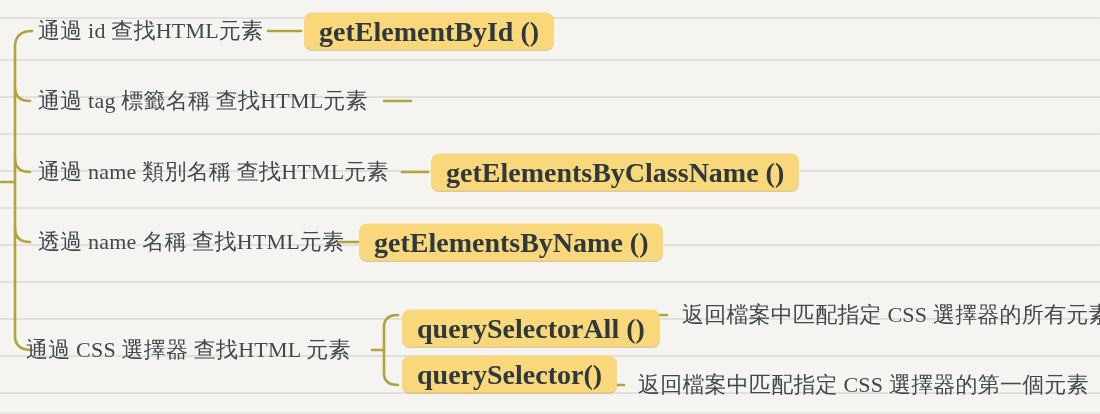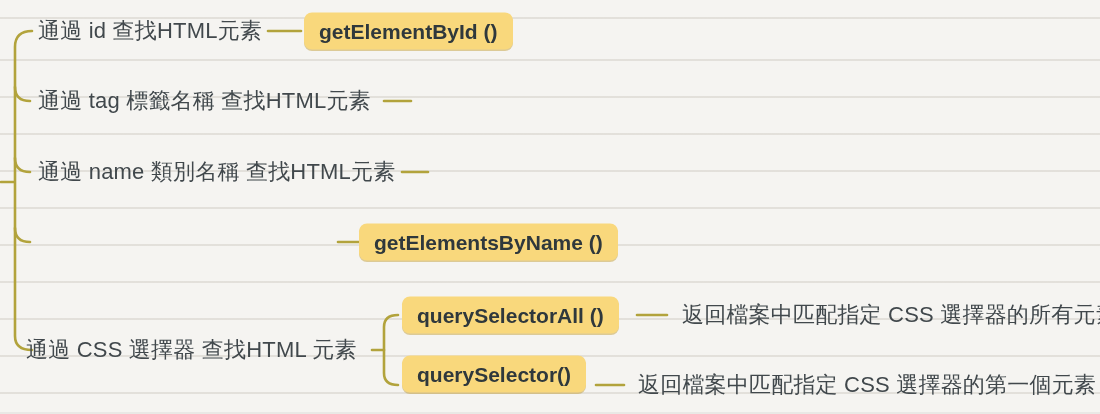--- a/index.html
+++ b/index.html
@@ -2,21 +2,21 @@
 <html><head>
 <meta charset="utf-8">
 <style>
   * { margin: 0; padding: 0; box-sizing: border-box; }
   html, body { background: #e9e8e5; }
   .canvas {
     position: relative;
     width: 1100px;
     height: 412px;
     overflow: hidden;
-    font-family: Liberation Sans, sans-serif;
+    font-family: Liberation Serif, serif;
     background-color: #f5f4f1;
     background-image:
       repeating-linear-gradient(
         to bottom,
         transparent 0px,
         transparent 34px,
         rgba(196,192,183,0.38) 34px,
         rgba(196,192,183,0.38) 36px,
         transparent 36px,
         transparent 37px
@@ -46,21 +46,21 @@
   }
   .method-node {
     position: absolute;
     transform: translateY(-50%);
     height: 37px;
     line-height: 37px;
     padding: 0 15px;
     background: #f9d87c;
     border-radius: 8px;
     box-shadow: 0 1.5px 0 rgba(190,150,40,0.45);
-    font-size: 21px;
+    font-size: 28px;
     font-weight: bold;
     color: #2f383c;
     white-space: nowrap;
     z-index: 2;
   }
   .desc-label {
     position: absolute;
     transform: translateY(-50%);
     font-size: 22px;
     color: #41484c;
@@ -95,24 +95,26 @@
     <path d="M 637 315 H 667"></path>
     <path d="M 596 385 H 624"></path>
   </svg>
 
   <div class="topic-label" style="left:38px; top:31px">通過 id 查找HTML元素</div>
   <div class="method-node" style="left:304px; top:31px">getElementById ()</div>
 
   <div class="topic-label" style="left:38px; top:101px">通過 tag 標籤名稱 查找HTML元素</div>
 
   <div class="topic-label" style="left:38px; top:172px">通過 name 類別名稱 查找HTML元素</div>
+  <div class="method-node" style="left:431px; top:172px">getElementsByClassName ()</div>
 
+  <div class="topic-label" style="left:38px; top:242px">透過 name 名稱 查找HTML元素</div>
   <div class="method-node" style="left:359px; top:242px">getElementsByName ()</div>
 
   <div class="topic-label" style="left:26px; top:350px">通過 CSS 選擇器 查找HTML 元素</div>
 
-  <div class="method-node" style="left:402px; top:315px">querySelectorAll ()</div>
+  <div class="method-node" style="left:402px; top:328px">querySelectorAll ()</div>
   <div class="desc-label" style="left:682px; top:315px">返回檔案中匹配指定 CSS 選擇器的所有元素</div>
 
   <div class="method-node" style="left:402px; top:374px">querySelector()</div>
   <div class="desc-label" style="left:638px; top:385px">返回檔案中匹配指定 CSS 選擇器的第一個元素</div>
 
 </div>
 
 </body></html>

